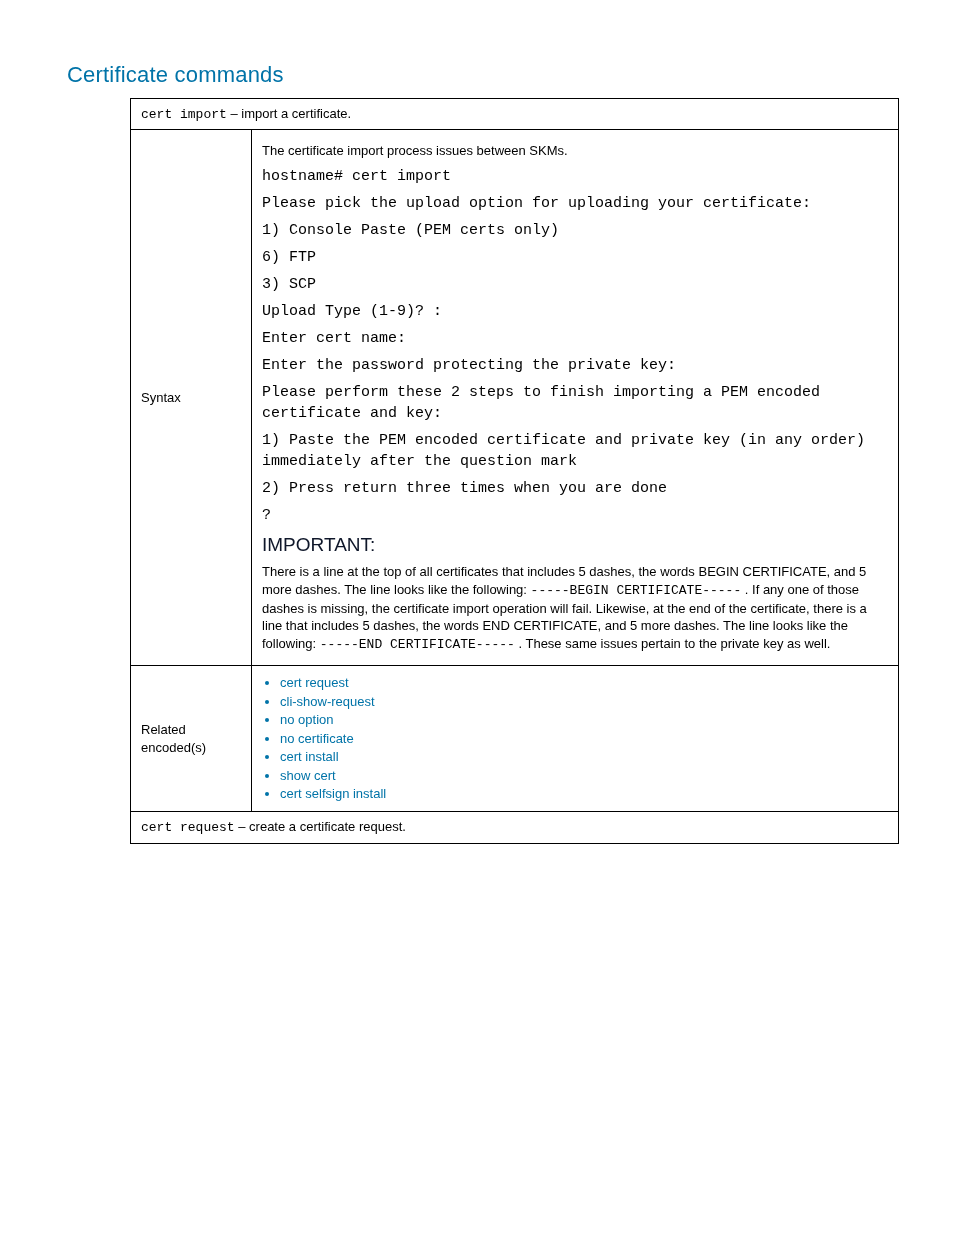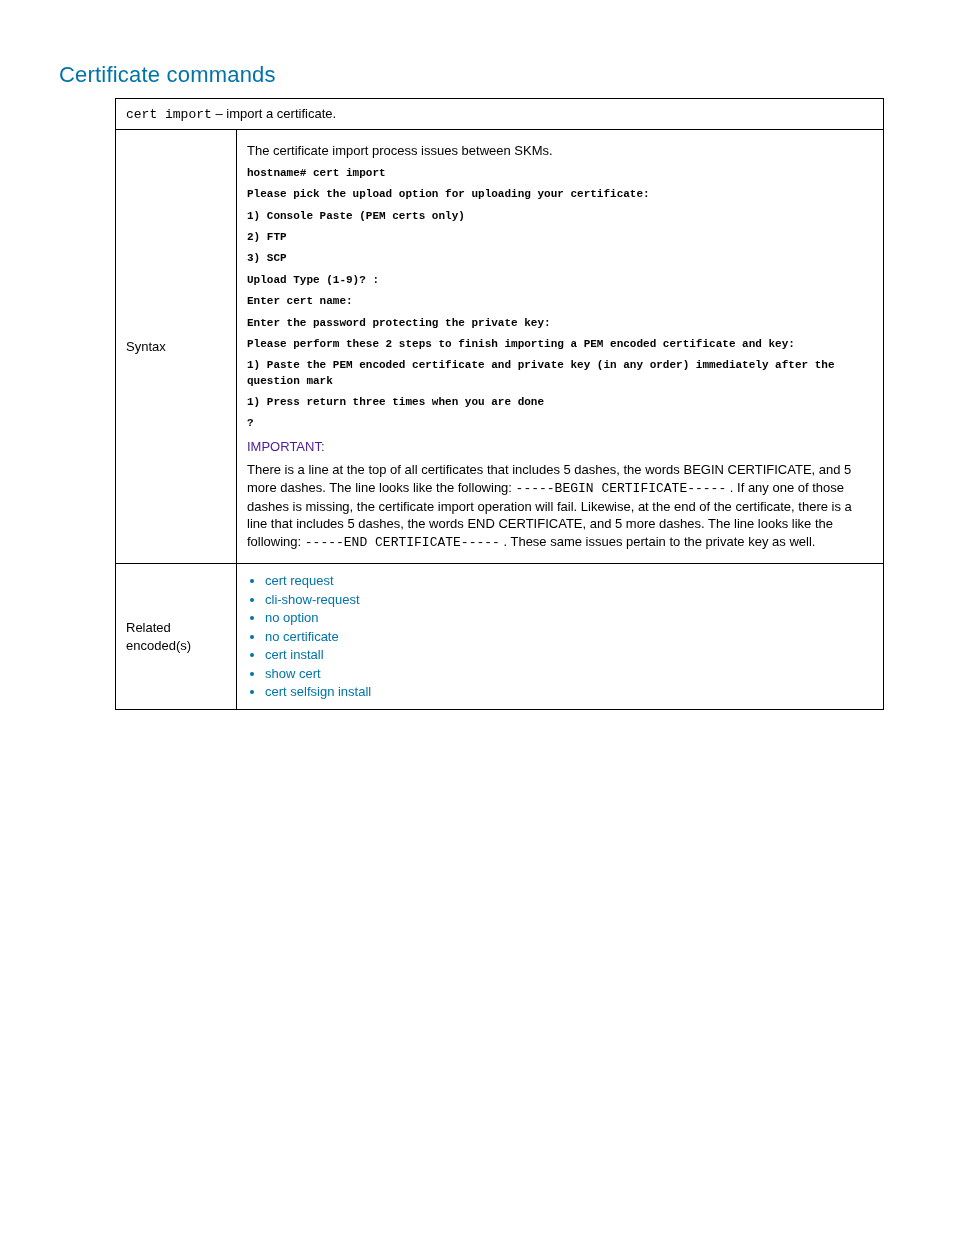--- a/index.html
+++ b/index.html
@@ -7,54 +7,53 @@
     margin: 0;
     padding: 50px 55px 40px 55px;
     font-size: 13px;
     color: #000;
     line-height: 1.35;
   }
   h2.section-title {
     color: #0073a8;
     font-weight: normal;
     font-size: 22px;
-    margin: 10px 0 8px 4px;
+    margin: 10px 0 8px 12px;
     letter-spacing: 0.2px;
   }
   table.cmd {
     border-collapse: collapse;
     width: 100%;
-    margin-left: 60px;
+    margin-left: 75px;
     width: calc(100% - 75px);
   }
   table.cmd td, table.cmd th {
     border: 1px solid #000;
     padding: 6px 10px;
     vertical-align: middle;
     text-align: left;
   }
   table.cmd td.syntax-cell {
     vertical-align: middle;
     width: 100px;
     font-family: Liberation Sans, sans-serif;
   }
   .mono, code {
     font-family: "Courier New", Courier, monospace;
     font-size: 13px;
   }
   .mono-block {
     font-family: "Courier New", Courier, monospace;
-    font-size: 11px;
+    font-size: 15px;
     margin: 6px 0;
     line-height: 1.4;
-    font-weight: bold;
   }
   .important {
-    color: #4c1d95;
-    font-size: 13px;
+    color: #0f172a;
+    font-size: 19px;
     margin: 6px 0 4px 0;
     display: block;
   }
   ul.rel {
     margin: 2px 0;
     padding-left: 18px;
   }
   ul.rel li {
     color: #0073a8;
     margin: 1px 0;
@@ -78,28 +77,28 @@
       <span class="mono">cert import</span><span> – import a certificate.</span>
     </td>
   </tr>
   <tr>
     <td class="syntax-cell">Syntax</td>
     <td>
       <div class="para">The certificate import process issues between SKMs.</div>
       <div class="mono-block">hostname# cert import</div>
       <div class="mono-block">Please pick the upload option for uploading your certificate:</div>
       <div class="mono-block">1) Console Paste (PEM certs only)</div>
-      <div class="mono-block">2) FTP</div>
+      <div class="mono-block">6) FTP</div>
       <div class="mono-block">3) SCP</div>
       <div class="mono-block">Upload Type (1-9)?  :</div>
       <div class="mono-block">Enter cert name:</div>
       <div class="mono-block">Enter the password protecting the private key:</div>
       <div class="mono-block">Please perform these 2 steps to finish importing a PEM encoded certificate and key:</div>
       <div class="mono-block">1) Paste the PEM encoded certificate and private key (in any order) immediately after the question mark</div>
-      <div class="mono-block">1) Press return three times when you are done</div>
+      <div class="mono-block">2) Press return three times when you are done</div>
       <div class="mono-block">?</div>
       <span class="important">IMPORTANT:</span>
       <div class="para">
         <span>There is a line at the top of all certificates that includes 5 dashes, the words BEGIN CERTIFICATE, and 5 more dashes. The line looks like the following: </span><span class="mono">-----BEGIN CERTIFICATE-----</span><span> . If any one of those dashes is missing, the certificate import operation will fail. Likewise, at the end of the certificate, there is a line that includes 5 dashes, the words END CERTIFICATE, and 5 more dashes. The line looks like the following: </span><span class="mono">-----END CERTIFICATE-----</span><span> . These same issues pertain to the private key as well.</span>
       </div>
     </td>
   </tr>
   <tr>
     <td class="syntax-cell">Related encoded(s)</td>
     <td>
@@ -107,14 +106,19 @@
         <li>cert request</li>
         <li>cli-show-request</li>
         <li>no option</li>
         <li>no certificate</li>
         <li>cert install</li>
         <li>show cert</li>
         <li>cert selfsign install</li>
       </ul>
     </td>
   </tr>
+  <tr>
+    <td colspan="2">
+      <span class="mono">cert request</span><span> – create a certificate request.</span>
+    </td>
+  </tr>
 </tbody>
   </table>
 
 </body></html>

